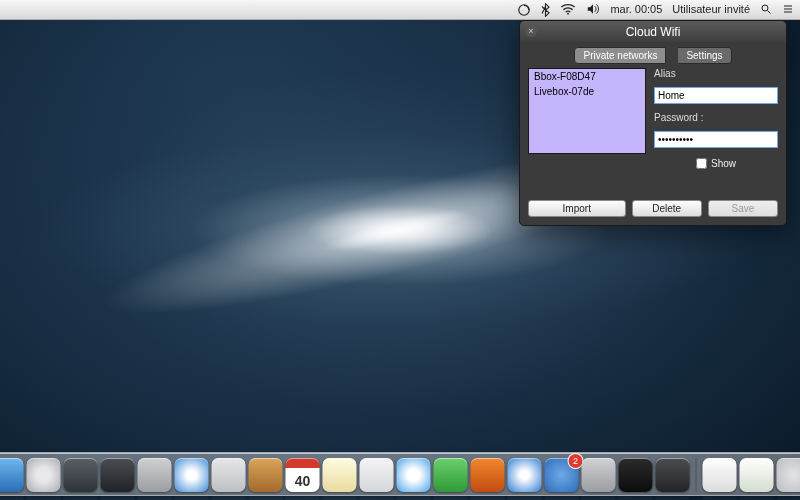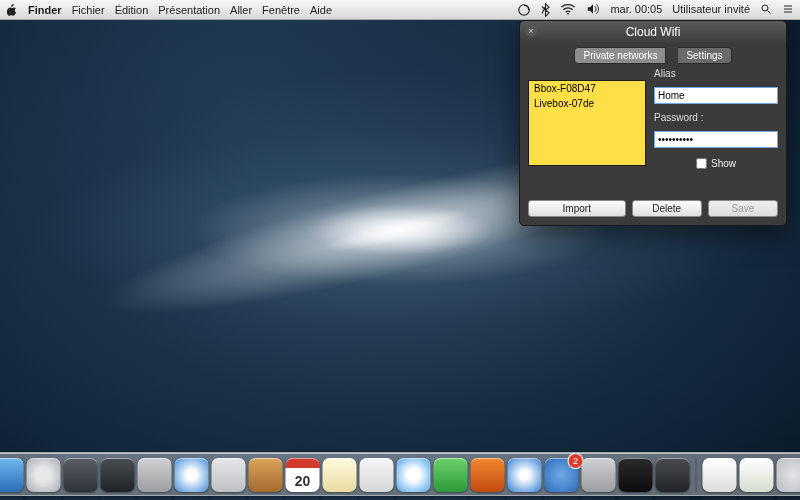--- a/index.html
+++ b/index.html
@@ -60,22 +60,22 @@
   .tab {
     font-size:10px; padding:2px 8px; background:#6a6a6a; color:#fff;
     border:1px solid #2a2a2a; cursor:pointer;
   }
   .tab:first-child { border-top-left-radius:4px; border-bottom-left-radius:4px; }
   .tab:last-child  { border-top-right-radius:4px; border-bottom-right-radius:4px; border-left:none; }
   .tab.active { background:#8d8d8d; }
 
   .body { display:flex; gap:8px; padding:0 8px 6px; }
   .netlist {
-    width:118px; height:86px; background:#fde047; color:#000;
-    border:1px solid #1a1a1a; font-size:10px; overflow:auto;margin-top:12px;
+    width:118px; height:86px; background:#c4b5fd; color:#000;
+    border:1px solid #1a1a1a; font-size:10px; overflow:auto;
   }
   .netlist .item { padding:2px 5px; cursor:pointer; }
   .form { flex:1; display:flex; flex-direction:column; gap:8px; font-size:10px; }
   .form label { color:#ddd; }
   .form input[type=text], .form input[type=password] {
     width:100%; height:17px; font-size:10px; padding:1px 3px;
     border:1px solid #6fa8e8; background:#fff; color:#000; outline:none;
   }
   .showrow { display:flex; align-items:center; gap:4px; margin-top:2px;justify-content:center; }
   .showrow input { width:11px; height:11px; }
@@ -114,34 +114,20 @@
     transform: scaleY(-1); opacity:0.4; border-radius:7px;
   }
 </style>
 </head>
 <body>
 
 <div class="desktop"></div>
 <div class="galaxy-tilt"></div>
 
 <div class="menubar">
-  <div class="left">
-    <span>
-      <svg width="12" height="12" viewBox="0 0 20 24">
-          <path fill="#222" d="M13.5 0c.1 1.4-.5 2.8-1.4 3.8-.9 1-2.4 1.8-3.8 1.7-.2-1.4.5-2.8 1.4-3.8C10.6.7 12.1-.1 13.5 0zM18 17.6c-.5 1.1-1 2.1-1.8 3.1-1 1.3-2.3 2.9-3.9 2.9-1.4 0-1.8-.9-3.7-.9s-2.4.9-3.8.9c-1.6 0-2.8-1.4-3.8-2.7C-1 17.6-.4 11.2 2.8 8.6c1.1-.9 2.6-1.5 4-1.5 1.5 0 2.5.9 3.7.9 1.2 0 1.9-.9 3.7-.9 1.3 0 2.6.5 3.7 1.4-3.3 1.8-2.8 6.5.1 8.1z"></path>
-        </svg>
-    </span>
-    <span class="app">Finder</span>
-    <span>Fichier</span>
-    <span>Édition</span>
-    <span>Présentation</span>
-    <span>Aller</span>
-    <span>Fenêtre</span>
-    <span>Aide</span>
-  </div>
   <div class="spacer"></div>
   <div class="right">
     <span>
         <svg width="14" height="14" viewBox="0 0 24 24">
           <circle cx="12" cy="12" r="9" fill="none" stroke="#222" stroke-width="2"></circle>
           <path d="M12 4 A8 8 0 0 1 20 12" fill="none" stroke="#222" stroke-width="2"></path>
         </svg>
       </span>
     <span>
         <svg width="9" height="14" viewBox="0 0 12 20">
@@ -213,21 +199,21 @@
 <div class="dock-wrap">
   <div class="dock" id="dock">
       <div class="icon" style="background: linear-gradient(rgb(111, 184, 239), rgb(42, 109, 181));"></div>
       <div class="icon" style="background: radial-gradient(circle, rgb(232, 232, 234) 30%, rgb(167, 169, 173));"></div>
       <div class="icon" style="background: linear-gradient(rgb(90, 95, 102), rgb(46, 51, 56));"></div>
       <div class="icon" style="background: linear-gradient(rgb(74, 77, 82), rgb(31, 34, 38));"></div>
       <div class="icon" style="background: linear-gradient(rgb(207, 208, 210), rgb(155, 157, 160));"></div>
       <div class="icon" style="background: radial-gradient(circle, rgb(255, 255, 255) 20%, rgb(61, 139, 217));"></div>
       <div class="icon" style="background: linear-gradient(rgb(231, 231, 233), rgb(189, 191, 194));"></div>
       <div class="icon" style="background: linear-gradient(rgb(217, 164, 90), rgb(165, 106, 44));"></div>
-      <div class="icon" style="background: linear-gradient(rgb(210, 58, 46) 0px, rgb(210, 58, 46) 28%, rgb(255, 255, 255) 28%, rgb(255, 255, 255) 100%); display: flex; align-items: flex-end; justify-content: center; font-size: 14px; font-weight: bold; color: rgb(51, 51, 51); padding-bottom: 3px;">20</div>
+      <div class="icon" style="background: linear-gradient(rgb(210, 58, 46) 0px, rgb(210, 58, 46) 28%, rgb(255, 255, 255) 28%, rgb(255, 255, 255) 100%); display: flex; align-items: flex-end; justify-content: center; font-size: 14px; font-weight: bold; color: rgb(51, 51, 51); padding-bottom: 3px;">40</div>
       <div class="icon" style="background: linear-gradient(rgb(255, 251, 224), rgb(233, 219, 160));"></div>
       <div class="icon" style="background: linear-gradient(rgb(245, 245, 247), rgb(213, 214, 216));"></div>
       <div class="icon" style="background: radial-gradient(circle, rgb(255, 255, 255) 25%, rgb(74, 164, 234));"></div>
       <div class="icon" style="background: linear-gradient(rgb(107, 208, 107), rgb(47, 154, 58));"></div>
       <div class="icon" style="background: linear-gradient(rgb(240, 135, 46), rgb(194, 75, 16));"></div>
       <div class="icon" style="background: radial-gradient(circle, rgb(255, 255, 255) 18%, rgb(47, 125, 212));"></div>
       <div class="icon" style="background: radial-gradient(circle, rgb(111, 169, 232), rgb(44, 108, 184));">
         <div style="position: absolute; top: -4px; right: -4px; width: 14px; height: 14px; border-radius: 50%; background: rgb(224, 58, 46); color: rgb(255, 255, 255); font-size: 9px; line-height: 14px; text-align: center; box-shadow: rgb(255, 255, 255) 0px 0px 0px 1px;">2</div>
       </div>
       <div class="icon" style="background: linear-gradient(rgb(207, 209, 212), rgb(155, 157, 160));"></div>

